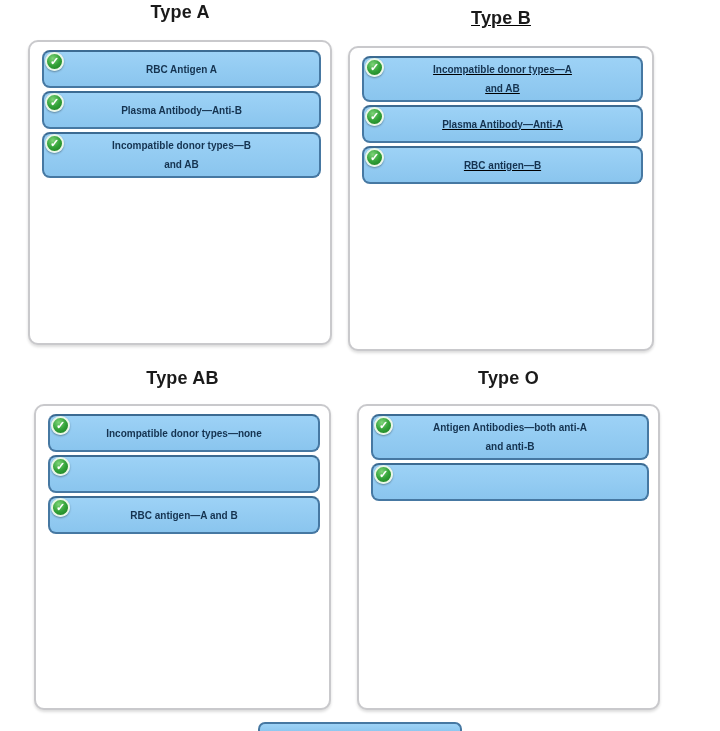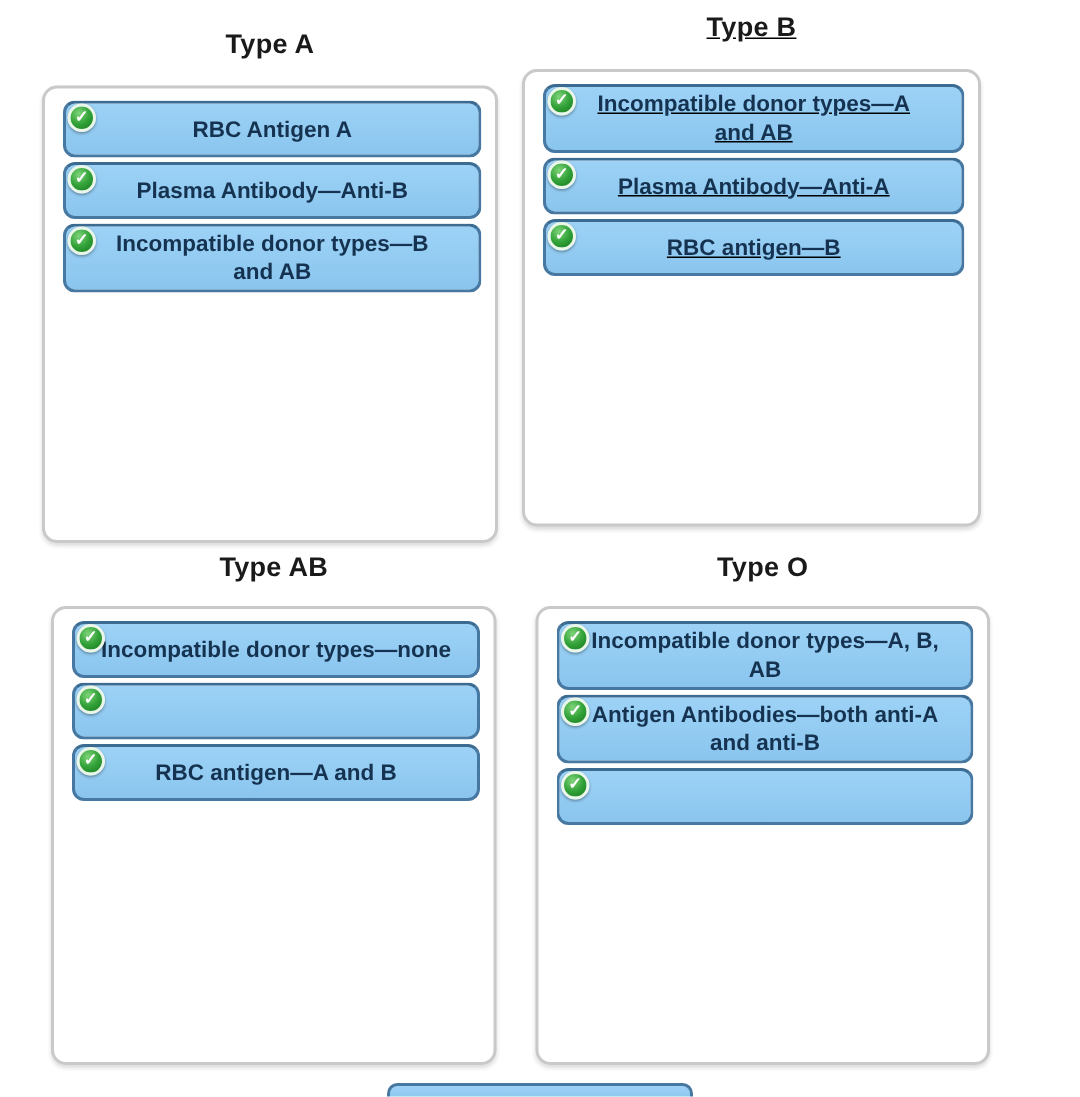--- a/index.html
+++ b/index.html
@@ -2,21 +2,21 @@
 <html><head>
 <meta charset="utf-8">
 <style>
   html,body{margin:0;padding:0;}
   body{
     width:720px;height:731px;position:relative;overflow:hidden;
     background:#ffffff;
     font-family:"Liberation Sans", sans-serif;
   }
   .group{position:absolute;}
-  .g0{left:28px;top:17px;width:304px;}
+  .g0{left:28px;top:0;width:304px;}
   .g1{left:348px;top:6px;width:306px;text-decoration:underline;}
   .g2{left:34px;top:366px;width:297px;}
   .g3{left:357px;top:366px;width:303px;}
   .group-title{
     text-align:center;font-size:18px;font-weight:700;color:#1a1a1a;
     line-height:24px;height:24px;letter-spacing:.2px;
   }
   .zone{
     margin-top:16px;background:#ffffff;
     border:2px solid #c9c9cc;border-radius:10px;
@@ -29,21 +29,21 @@
     position:relative;
     min-height:38px;box-sizing:border-box;
     margin-bottom:3px;
     display:flex;align-items:center;justify-content:center;
     background:linear-gradient(180deg,#9dd2f6 0%,#8ac5ee 100%);
     border:2px solid #4678a2;border-top-color:#3c6b92;border-radius:8px;
     padding:2px 8px;
     cursor:grab;
   }
   .chip-label{
-    font-size:15px;font-weight:700;color:#153350;
+    font-size:10px;font-weight:700;color:#153350;
     text-align:center;line-height:19px;white-space:pre-line;
   }
   .check-icon{
     position:absolute;left:1px;top:0px;
     width:19px;height:19px;border-radius:50%;
     background:radial-gradient(circle at 38% 30%,#7ed479 0%,#33a239 50%,#167a1c 100%);
     border:2px solid #eaf6e8;box-sizing:border-box;
     box-shadow:0 1px 2px rgba(0,0,0,0.35);
     display:flex;align-items:center;justify-content:center;
   }
@@ -116,25 +116,20 @@
         <span class="chip-label">RBC antigen—A and B</span>
       </div>
     </div>
   </div>
 
   <div class="group g3">
     <div class="group-title">Type O</div>
     <div class="zone">
       <div class="chip">
         <span class="check-icon"></span>
-        <span class="chip-label">Incompatible donor types—A, B,
-AB</span>
-      </div>
-      <div class="chip">
-        <span class="check-icon"></span>
         <span class="chip-label">Antigen Antibodies—both anti-A
 and anti-B</span>
       </div>
       <div class="chip">
         <span class="check-icon"></span>
       </div>
     </div>
   </div>
 
   <div class="partial-chip"></div>

